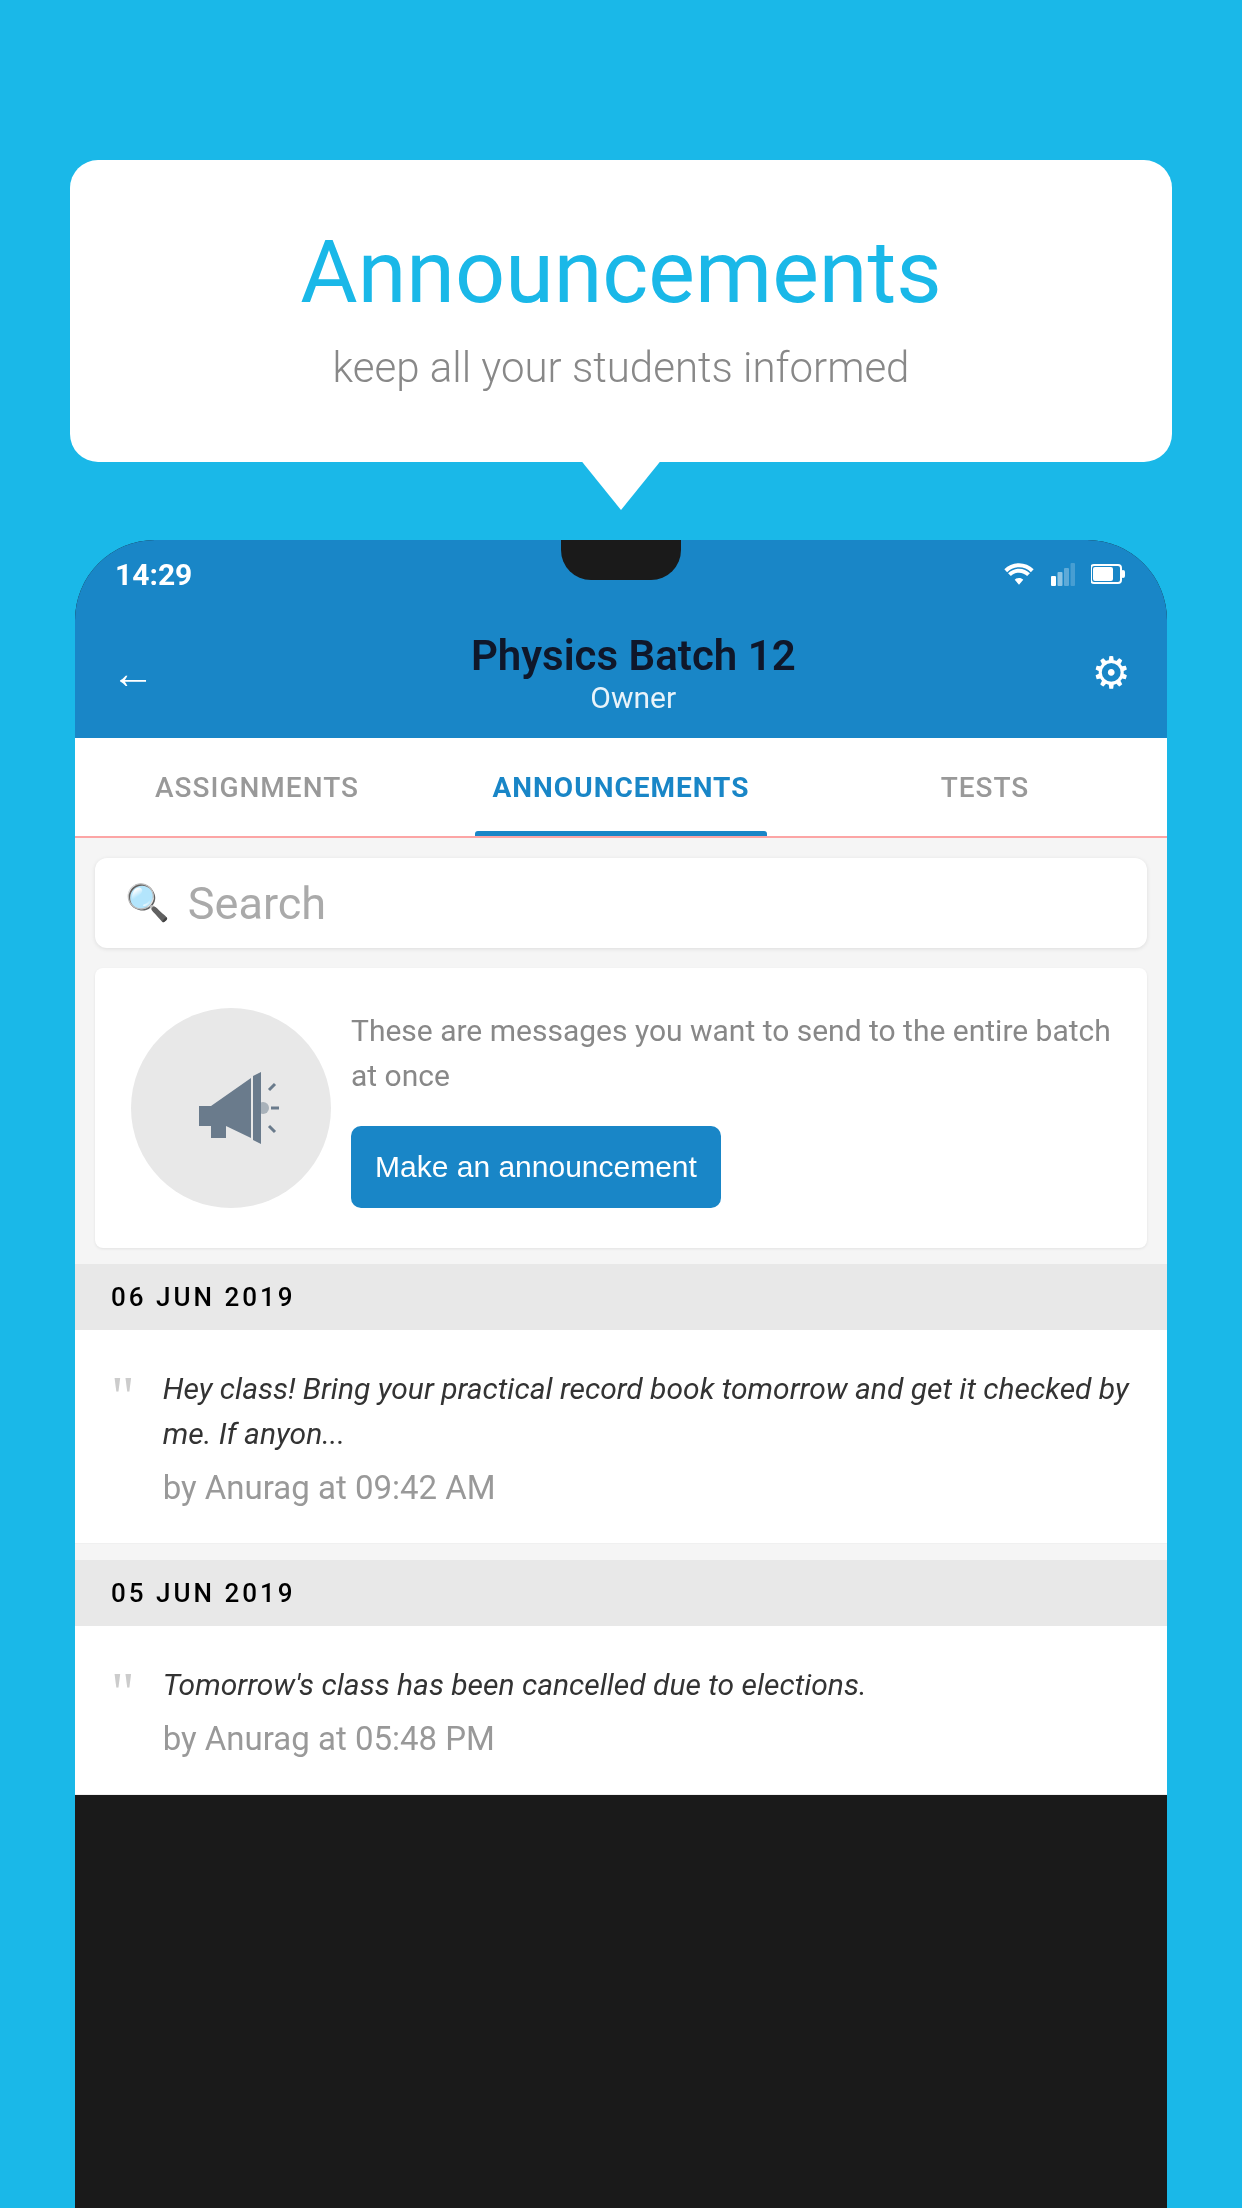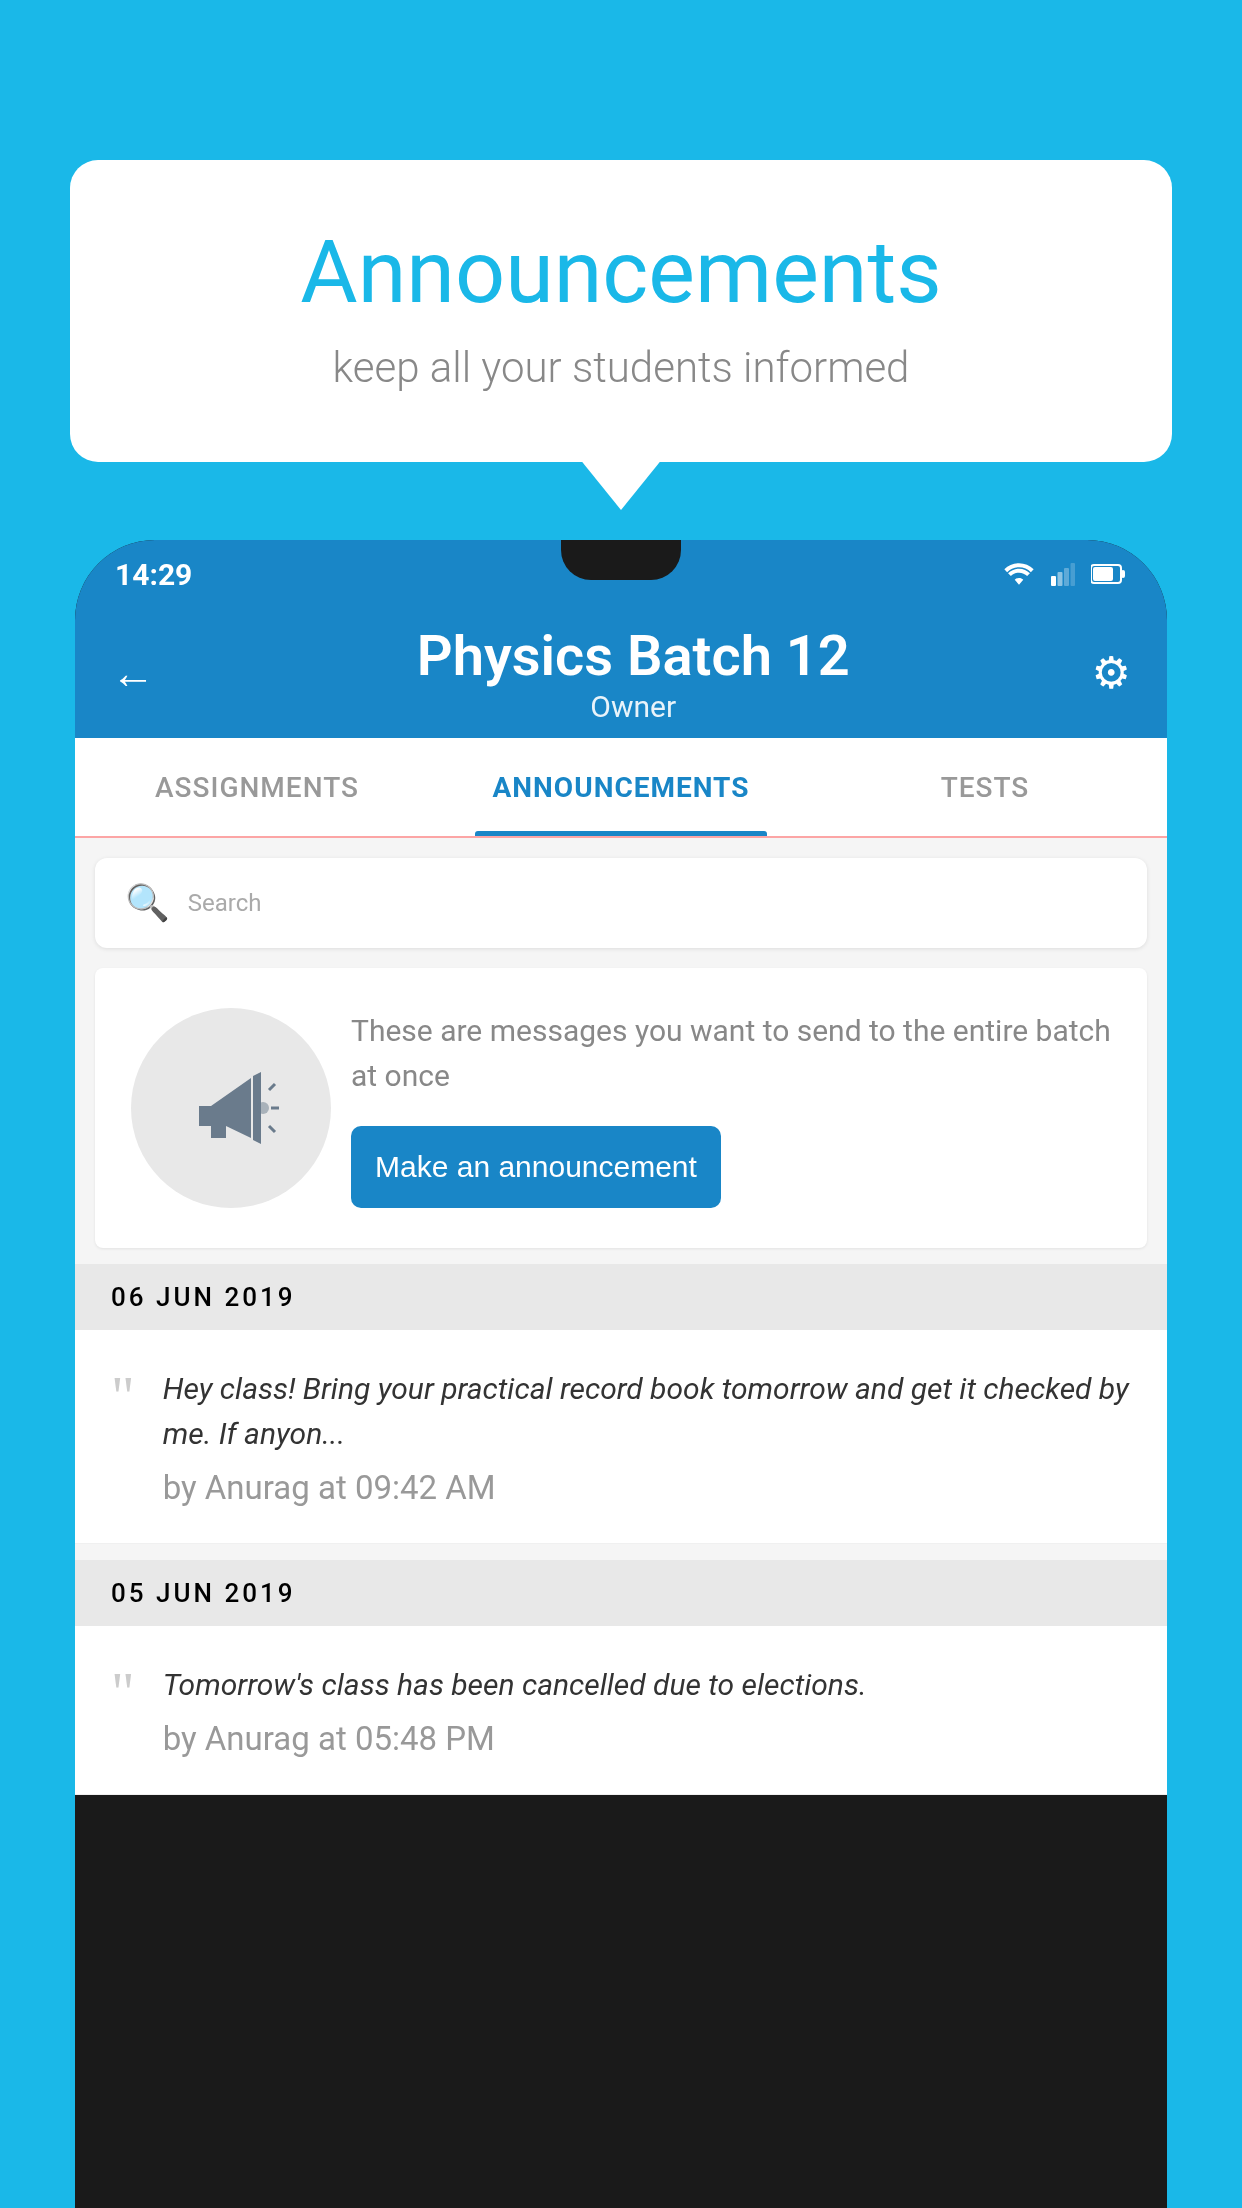--- a/index.html
+++ b/index.html
@@ -131,22 +131,22 @@
       cursor: pointer;
       margin-right: 20px;
     }
 
     .app-bar-title-group {
       flex: 1;
       text-align: center;
     }
 
     .app-bar-title {
-      color: #ffffff;
-      font-size: 56px;
+      color: #0f172a;
+      font-size: 42px;
       font-weight: 600;
     }
 
     .app-bar-subtitle {
       color: rgba(255,255,255,0.9);
       font-size: 30px;
     }
 
     .settings-icon {
       color: white;
@@ -209,21 +209,21 @@
       gap: 18px;
       box-shadow: 0 1px 4px rgba(0,0,0,0.1);
     }
 
     .search-icon-el {
       color: #aaa;
       font-size: 36px;
     }
 
     .search-placeholder {
-      font-size: 24px;
+      font-size: 45px;
       color: #aaa;
     }
 
     
     .announcement-card {
       background: white;
       margin: 20px 20px 0;
       border-radius: 8px;
       padding: 40px 36px;
       display: flex;

